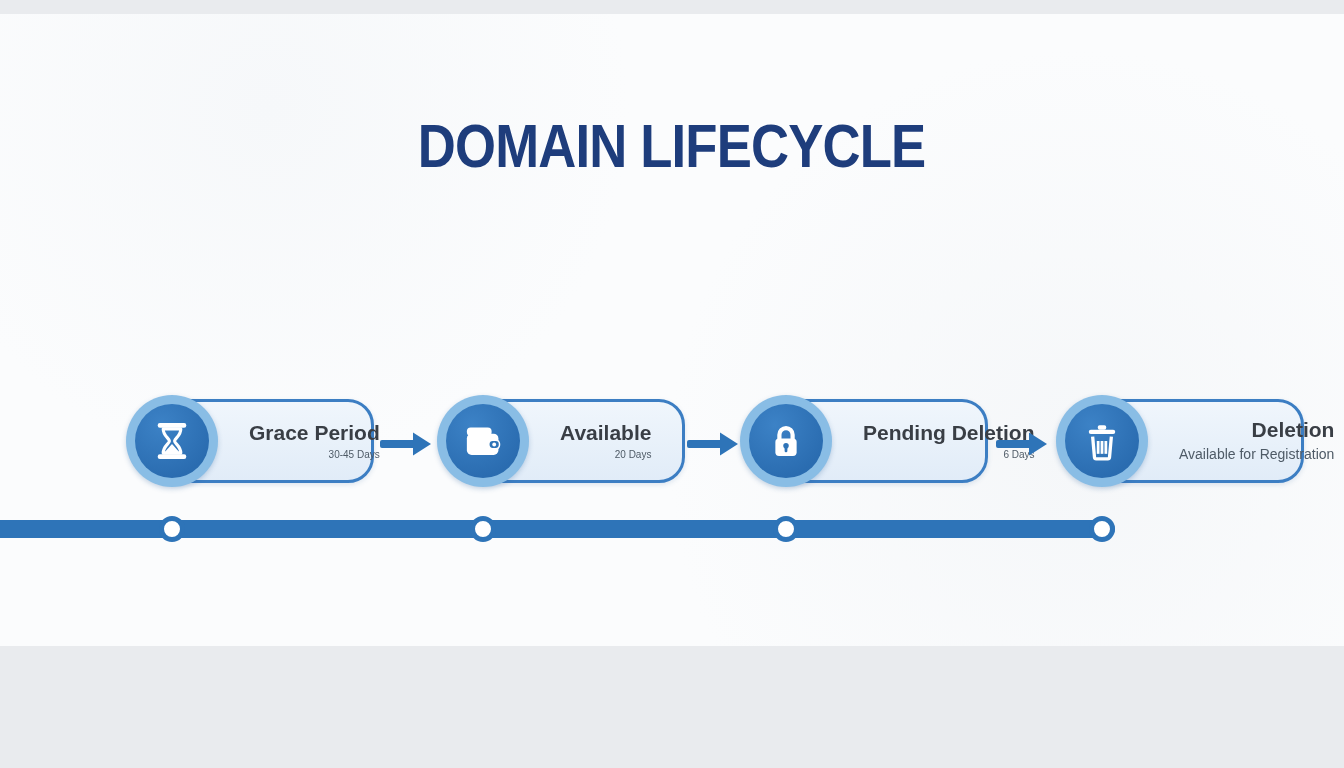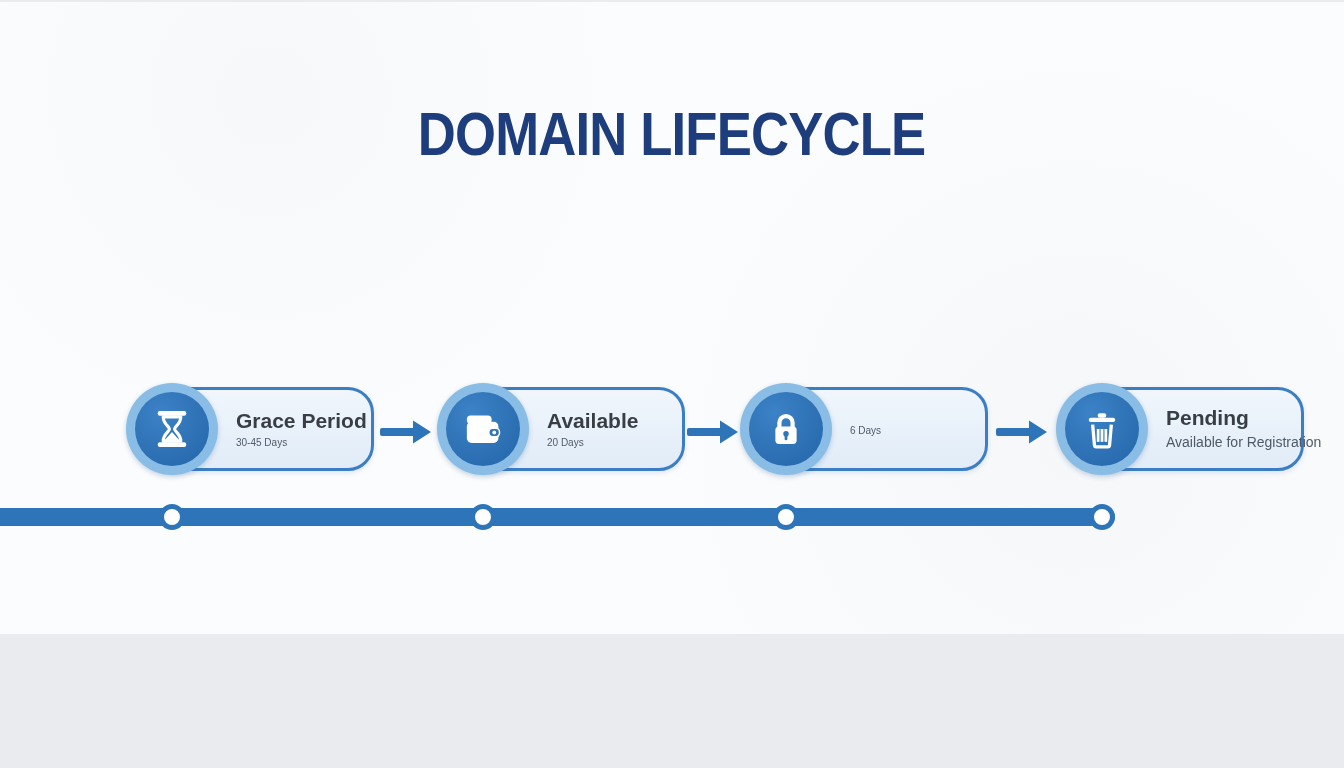--- a/index.html
+++ b/index.html
@@ -1,29 +1,29 @@
 <!DOCTYPE html>
 <html><head>
 <meta charset="utf-8">
 <style>
   html,body{margin:0;padding:0;}
   body{font-family:"Liberation Sans", sans-serif; background:#e9ebee;}
-  .canvas{position:relative;width:1344px;height:632px;margin:2px auto;overflow:hidden;
+  .canvas{position:relative;width:1344px;height:632px;margin:14px auto;overflow:hidden;
     background:#fbfcfd;
     background-image:radial-gradient(circle at 20% 15%, #f6f8fa 0%, rgba(246,248,250,0) 30%),
                      radial-gradient(circle at 80% 70%, #f5f7f9 0%, rgba(245,247,249,0) 35%);}
   .title{position:absolute;left:0;top:96px;width:100%;text-align:center;color:#1e3d7c;}
   .title span{display:inline-block;font-size:62px;font-weight:800;letter-spacing:-1px;
     transform:scaleX(.85);transform-origin:center;}
   .stage{position:absolute;top:381px;width:270px;height:92px;}
   .card{position:absolute;left:24px;top:4px;width:224px;height:84px;box-sizing:border-box;
     background:linear-gradient(180deg,#f0f6fc 0%,#e1ecf8 100%);
     border:3px solid #3c7ec3;border-radius:26px;
     box-shadow:0 2px 5px rgba(40,90,150,.14);}
-  .card .txt{position:absolute;left:83px;top:50%;transform:translateY(-50%);white-space:nowrap;}
+  .card .txt{position:absolute;left:96px;top:50%;transform:translateY(-50%);white-space:nowrap;text-align:right;}
   .stage-name{font-size:21px;font-weight:700;color:#393e45;line-height:1.15;}
   .stage-duration{font-size:10px;font-weight:400;color:#4e5a66;line-height:1.3;margin-top:3px;}
   .stage:nth-of-type(4) .stage-duration{font-size:14px;}
   .badge{position:absolute;left:0;top:0;width:92px;height:92px;border-radius:50%;
     background:#89bde5;display:flex;align-items:center;justify-content:center;
     box-shadow:0 2px 5px rgba(40,90,150,.25);}
   .badge-inner{width:74px;height:74px;border-radius:50%;
     background:radial-gradient(circle at 35% 28%, #3c82c6 0%, #2a6cb0 75%);
     display:flex;align-items:center;justify-content:center;}
   .badge-inner svg{width:44px;height:44px;display:block;}
@@ -78,40 +78,41 @@
                 <rect x="15.6" y="12" width="5" height="3.8" rx="1.7" fill="#2e74b8"></rect>
                 <circle cx="18.1" cy="13.9" r="1.05" fill="#fff"></circle>
               </svg>
             </span>
           </div>
     </div>
   </div>
       <div class="stage" style="left: 740px;">
     <div class="card">
       <div class="txt">
+        <div class="stage-name">Pending Deletion</div>
         <div class="stage-duration">6 Days</div>
       </div>
     </div>
     <div class="badge">
       <div class="badge-inner">
             <span class="icon-holder">
               <svg viewBox="0 0 24 24">
                 <path d="M8.4 11 V8.6 a3.6 3.6 0 0 1 7.2 0 V11" fill="none" stroke="#fff" stroke-width="2.3" stroke-linecap="round"></path>
                 <rect x="6.2" y="10.6" width="11.6" height="9.6" rx="2" fill="#fff"></rect>
                 <circle cx="12" cy="14.6" r="1.5" fill="#2e74b8"></circle>
                 <rect x="11.25" y="15.3" width="1.5" height="2.9" rx="0.7" fill="#2e74b8"></rect>
               </svg>
             </span>
           </div>
     </div>
   </div>
       <div class="stage" style="left: 1056px;">
     <div class="card">
       <div class="txt">
-        <div class="stage-name">Pending</div>
+        <div class="stage-name">Deletion</div>
         <div class="stage-duration">Available for Registration</div>
       </div>
     </div>
     <div class="badge">
       <div class="badge-inner">
             <span class="icon-holder">
               <svg viewBox="0 0 24 24">
                 <rect x="9.7" y="3.4" width="4.6" height="2.4" rx="1" fill="#fff"></rect>
                 <rect x="4.8" y="5.8" width="14.4" height="2.4" rx="1.1" fill="#fff"></rect>
                 <path d="M6.9 9.6 L7.9 20.9 a0.9 0.9 0 0 0 0.9 0.8 h6.4 a0.9 0.9 0 0 0 0.9-0.8 L17.1 9.6" fill="none" stroke="#fff" stroke-width="1.8" stroke-linejoin="round"></path>

